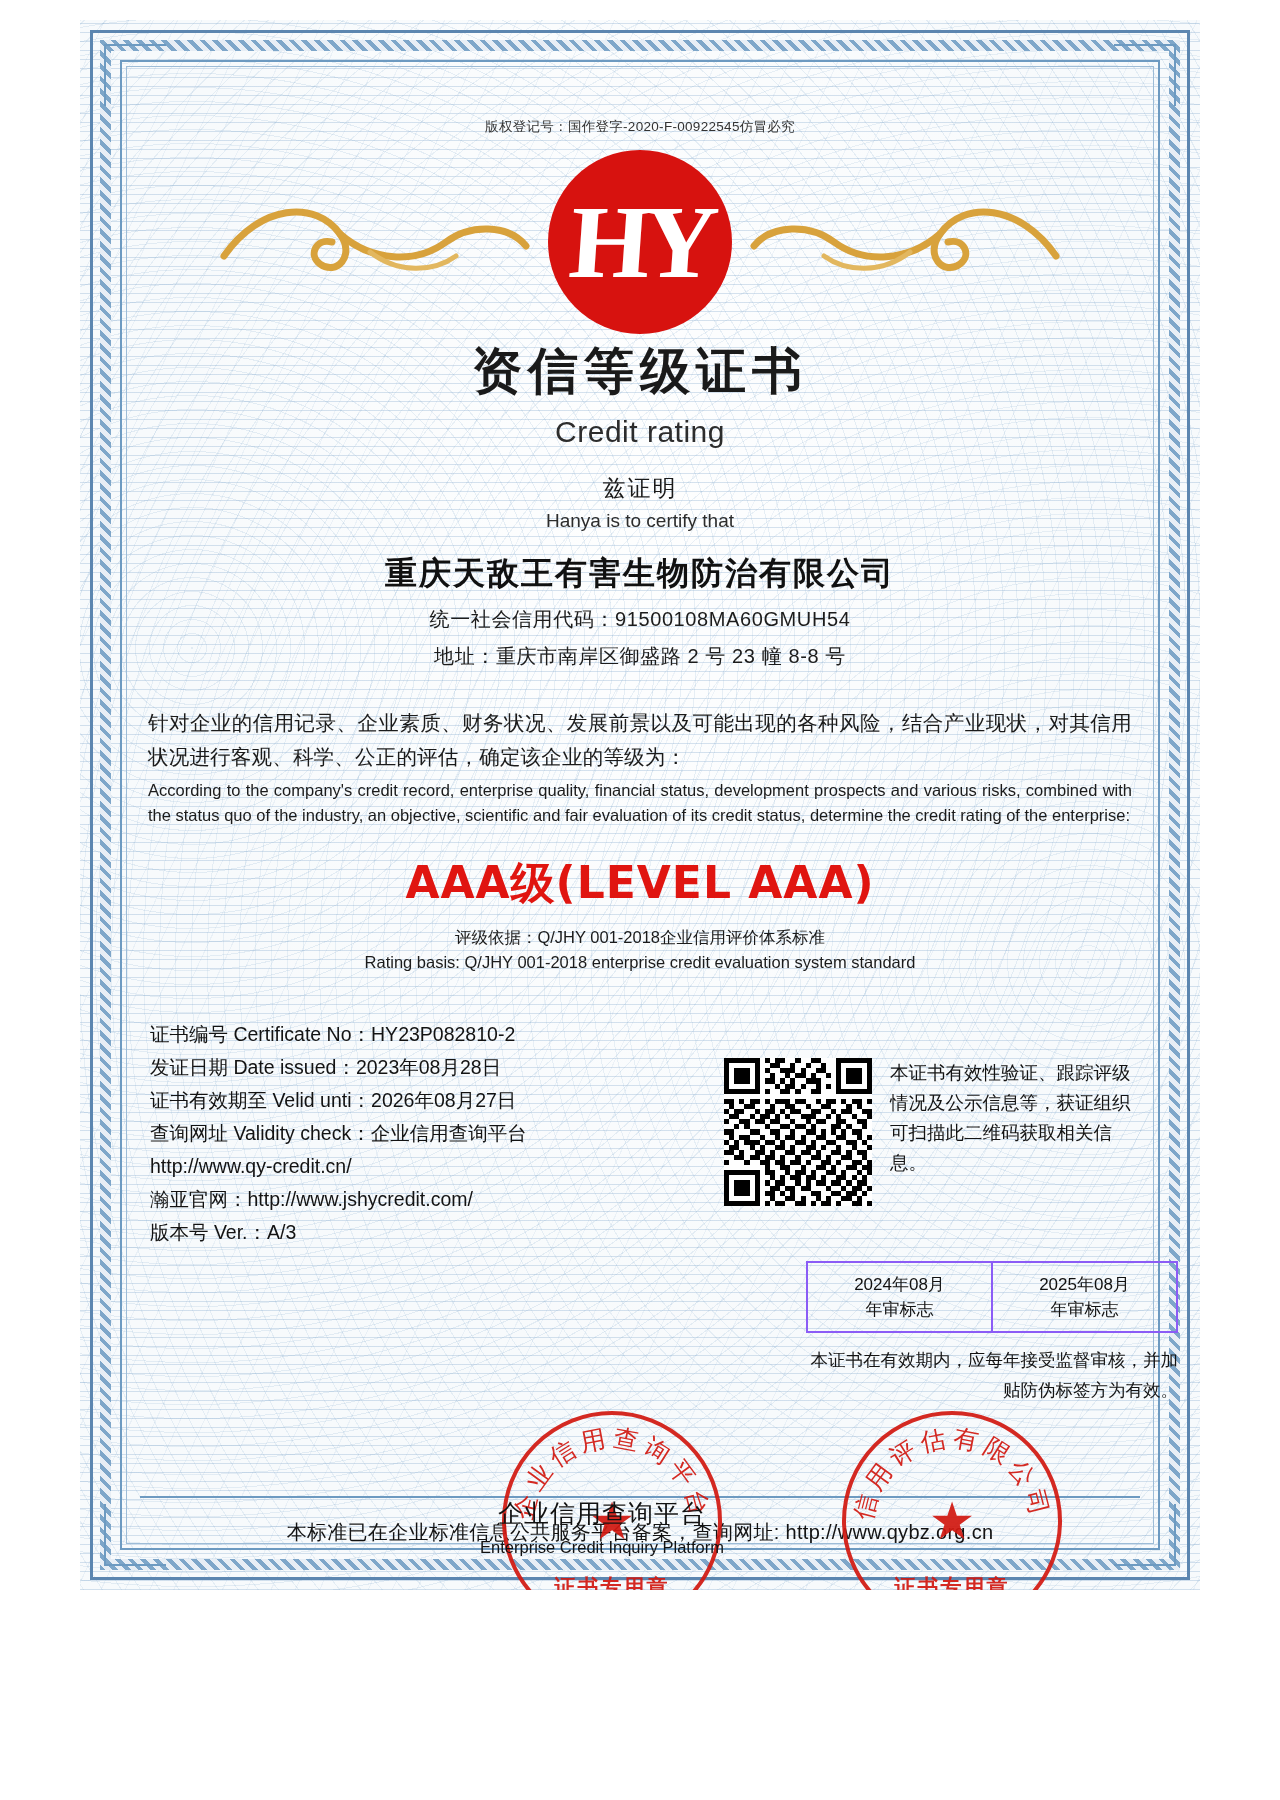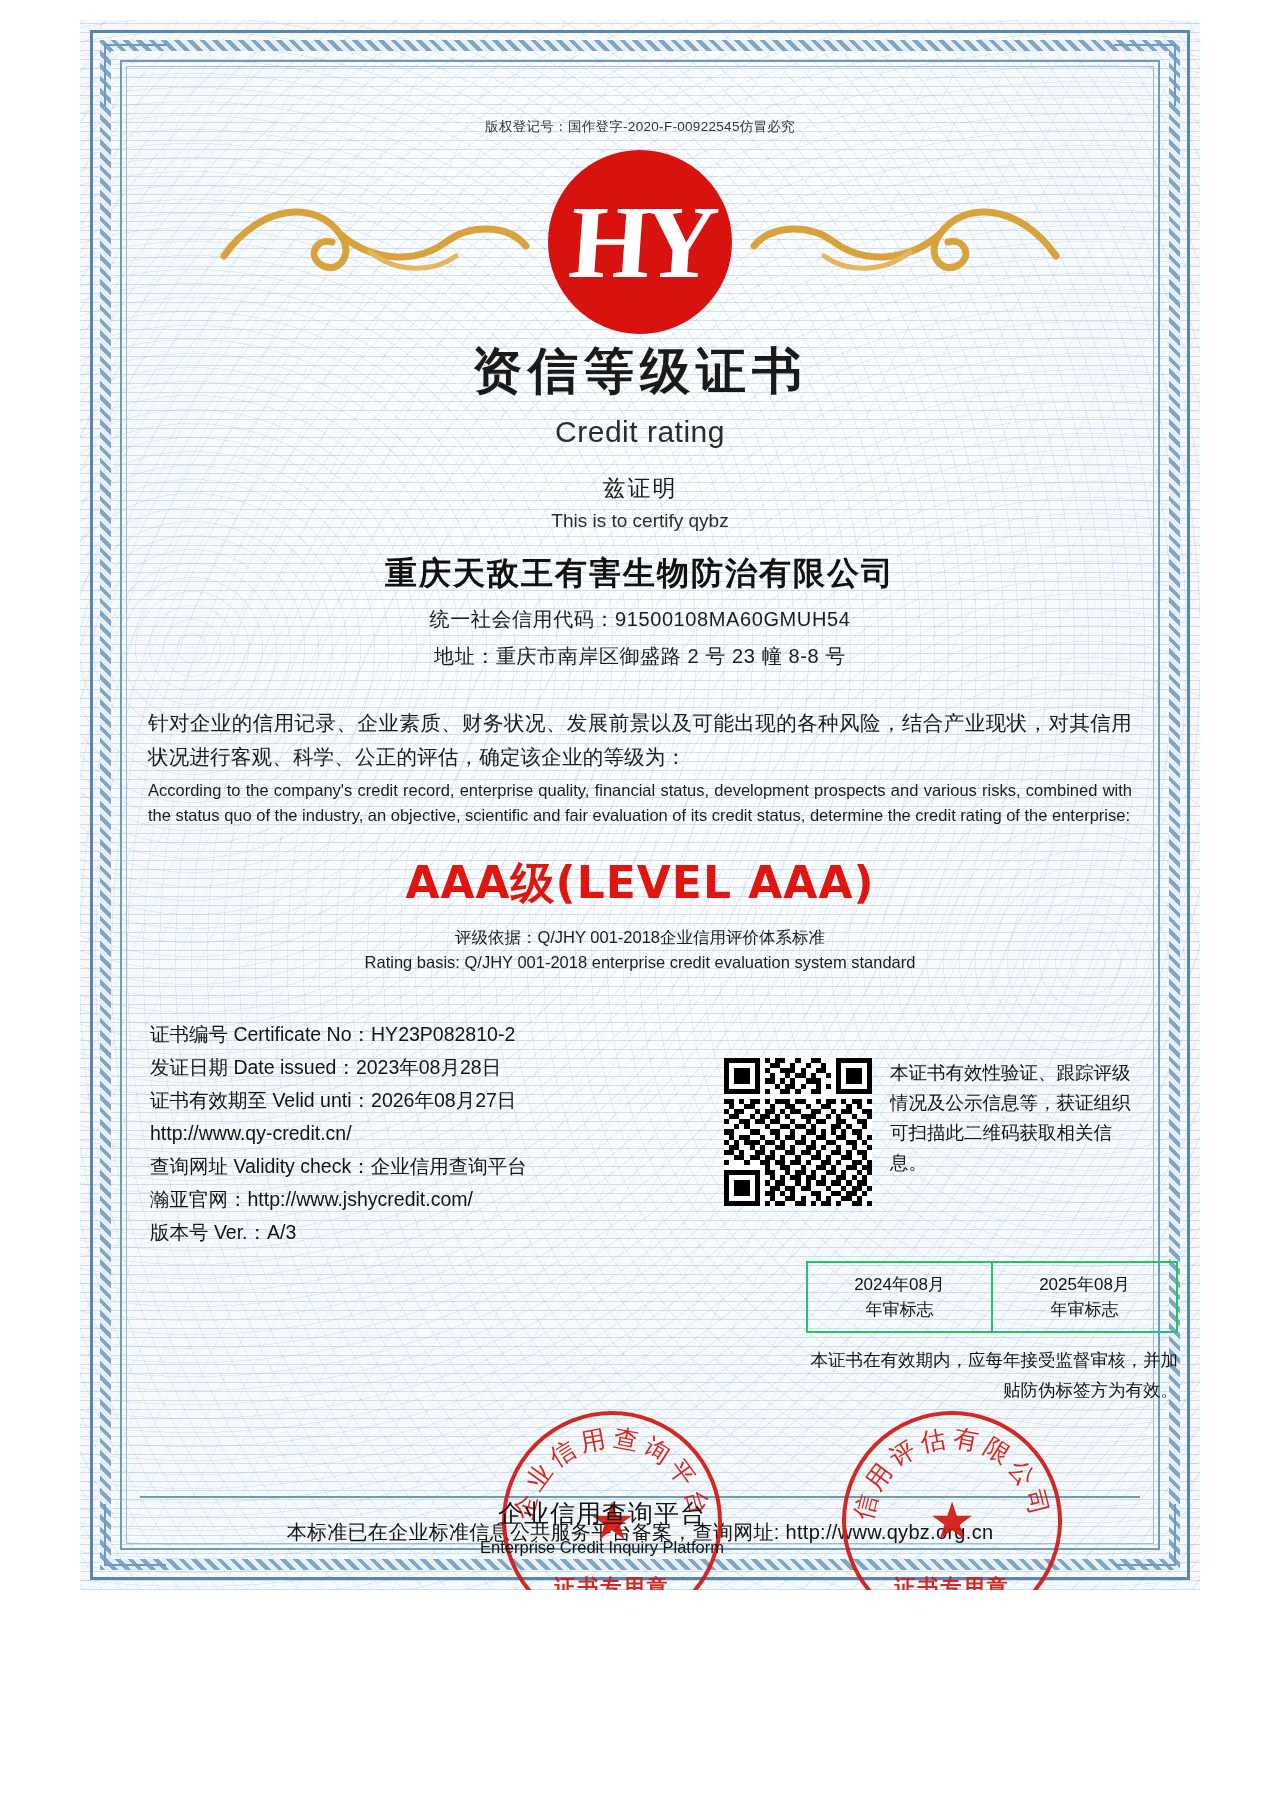--- a/index.html
+++ b/index.html
@@ -266,21 +266,21 @@
 
   
   .audit-row {
     display: flex;
     margin-top: 12px;
     margin-left: 664px;
     width: 372px;
   }
   .audit-box {
     flex: 1;
-    border: 2px solid #22c55e;
+    border: 2px solid #8b5cf6;
     height: 68px;
     display: flex;
     flex-direction: column;
     align-items: center;
     justify-content: center;
     font-size: 17px;
     color: #111;
     line-height: 25px;
   }
   .audit-box + .audit-box { border-left: none; }
@@ -405,42 +405,42 @@
         <path d="M4 62 C40 10, 96 6, 120 40 C136 62, 116 82, 100 70 C88 61, 96 44, 112 48" fill="none" stroke="#d8a23c" stroke-width="7" stroke-linecap="round"></path>
         <path d="M120 40 C152 68, 196 70, 226 48 C250 30, 288 30, 306 52" fill="none" stroke="#d8a23c" stroke-width="7" stroke-linecap="round"></path>
         <path d="M150 58 C178 80, 214 78, 236 62" fill="none" stroke="#e2b75f" stroke-width="5" stroke-linecap="round"></path>
       </svg>
     </div>
 
     <div class="title-cn">资信等级证书</div>
     <div class="title-en">Credit rating</div>
 
     <div class="certify-cn">兹证明</div>
-    <div class="certify-en">This is to certify qybz</div>
+    <div class="certify-en">Hanya is to certify that</div>
 
     <div class="company-name">重庆天敌王有害生物防治有限公司</div>
     <div class="company-line">统一社会信用代码：91500108MA60GMUH54</div>
     <div class="company-line">地址：重庆市南岸区御盛路 2 号 23 幢 8-8 号</div>
 
     <div class="body-block">
       <div class="body-cn">针对企业的信用记录、企业素质、财务状况、发展前景以及可能出现的各种风险，结合产业现状，对其信用状况进行客观、科学、公正的评估，确定该企业的等级为：</div>
       <div class="body-en">According to the company's credit record, enterprise quality, financial status, development prospects and various risks, combined with the status quo of the industry, an objective, scientific and fair evaluation of its credit status, determine the credit rating of the enterprise:</div>
     </div>
 
     <div class="rating-level">AAA级(LEVEL AAA)</div>
     <div class="rating-basis-cn">评级依据：Q/JHY 001-2018企业信用评价体系标准</div>
     <div class="rating-basis-en">Rating basis: Q/JHY 001-2018 enterprise credit evaluation system standard</div>
 
     <div class="details-row">
       <div class="details-left">
         <div class="detail-line">证书编号 Certificate No：HY23P082810-2</div>
         <div class="detail-line">发证日期 Date issued：2023年08月28日</div>
         <div class="detail-line">证书有效期至 Velid unti：2026年08月27日</div>
+        <div class="detail-line">查询网址 Validity check：企业信用查询平台</div>
         <div class="detail-line">http://www.qy-credit.cn/</div>
-        <div class="detail-line">查询网址 Validity check：企业信用查询平台</div>
         <div class="detail-line">瀚亚官网：http://www.jshycredit.com/</div>
         <div class="detail-line">版本号 Ver.：A/3</div>
       </div>
 
       <div class="details-right">
         <div class="qr-wrap">
           <svg class="qr" viewBox="0 0 29 29" shape-rendering="crispEdges">
             <rect width="29" height="29" fill="#ffffff"></rect>
             <g fill="#000000">
               <rect x="0" y="0" width="7" height="1"></rect>

